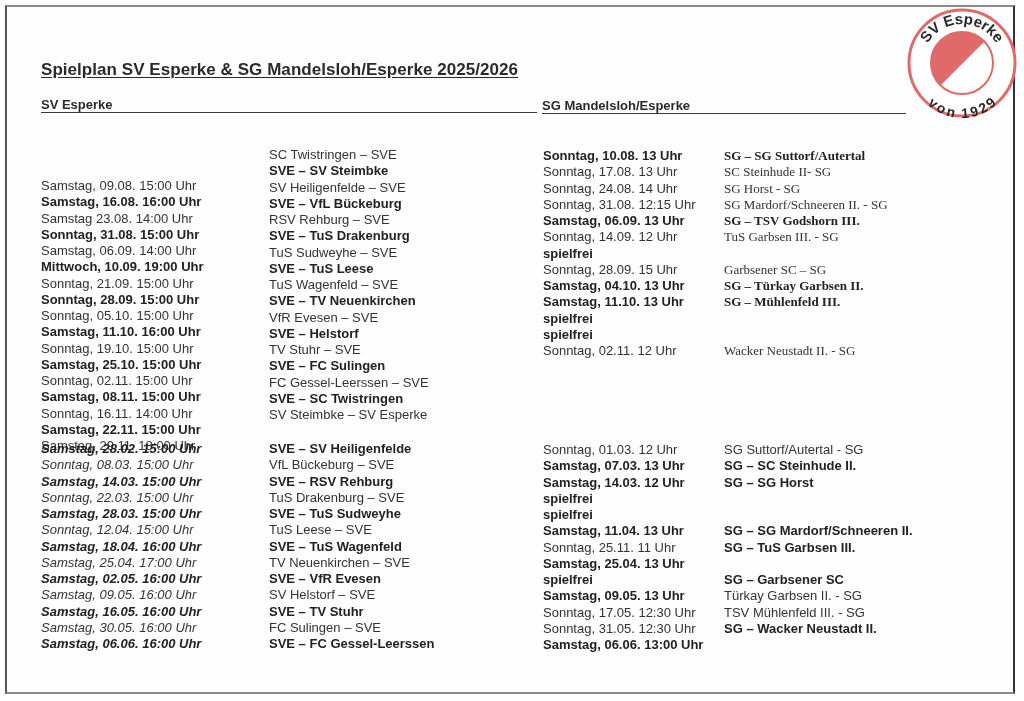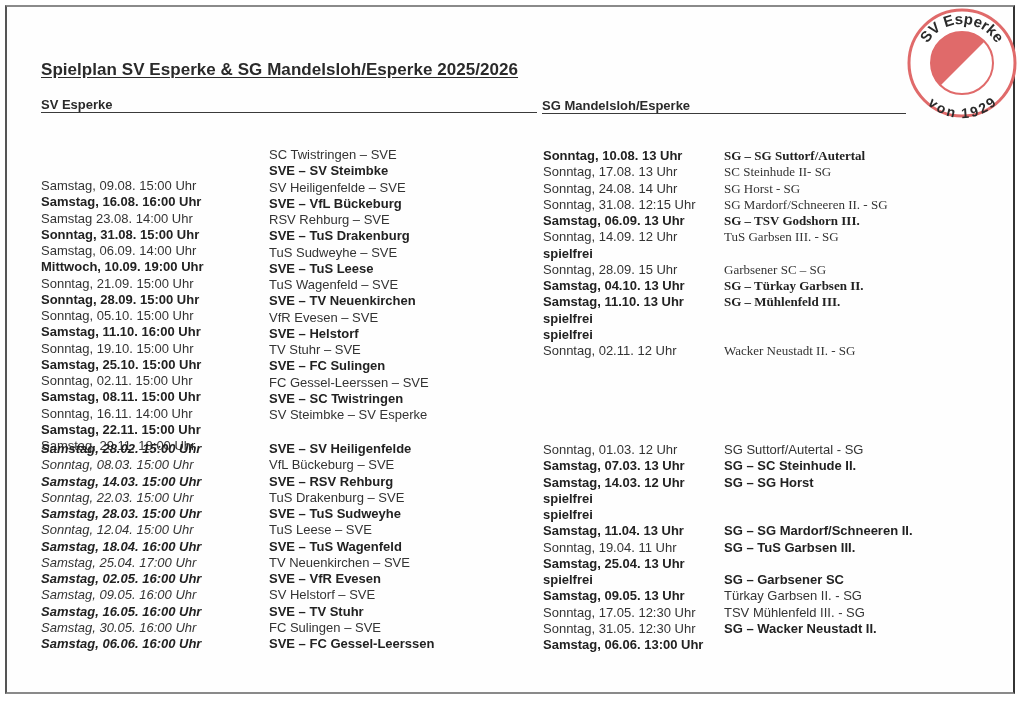--- a/index.html
+++ b/index.html
@@ -156,21 +156,21 @@
     <div class="row b"></div>
     <div class="row n">Wacker Neustadt II. - SG</div>
   </div>
 <div class="col sg-date2">
     <div class="row n">Sonntag, 01.03. 12 Uhr</div>
     <div class="row b">Samstag, 07.03. 13 Uhr</div>
     <div class="row b">Samstag, 14.03. 12 Uhr</div>
     <div class="row b">spielfrei</div>
     <div class="row b">spielfrei</div>
     <div class="row b">Samstag, 11.04. 13 Uhr</div>
-    <div class="row n">Sonntag, 19.04. 11 Uhr</div>
+    <div class="row n">Sonntag, 25.11. 11 Uhr</div>
     <div class="row b">Samstag, 25.04. 13 Uhr</div>
     <div class="row b">spielfrei</div>
     <div class="row b">Samstag, 09.05. 13 Uhr</div>
     <div class="row n">Sonntag, 17.05. 12:30 Uhr</div>
     <div class="row n">Sonntag, 31.05. 12:30 Uhr</div>
     <div class="row b">Samstag, 06.06. 13:00 Uhr</div>
   </div>
 <div class="col sg-match2">
     <div class="row n">SG Suttorf/Autertal - SG</div>
     <div class="row b">SG – SC Steinhude II.</div>

